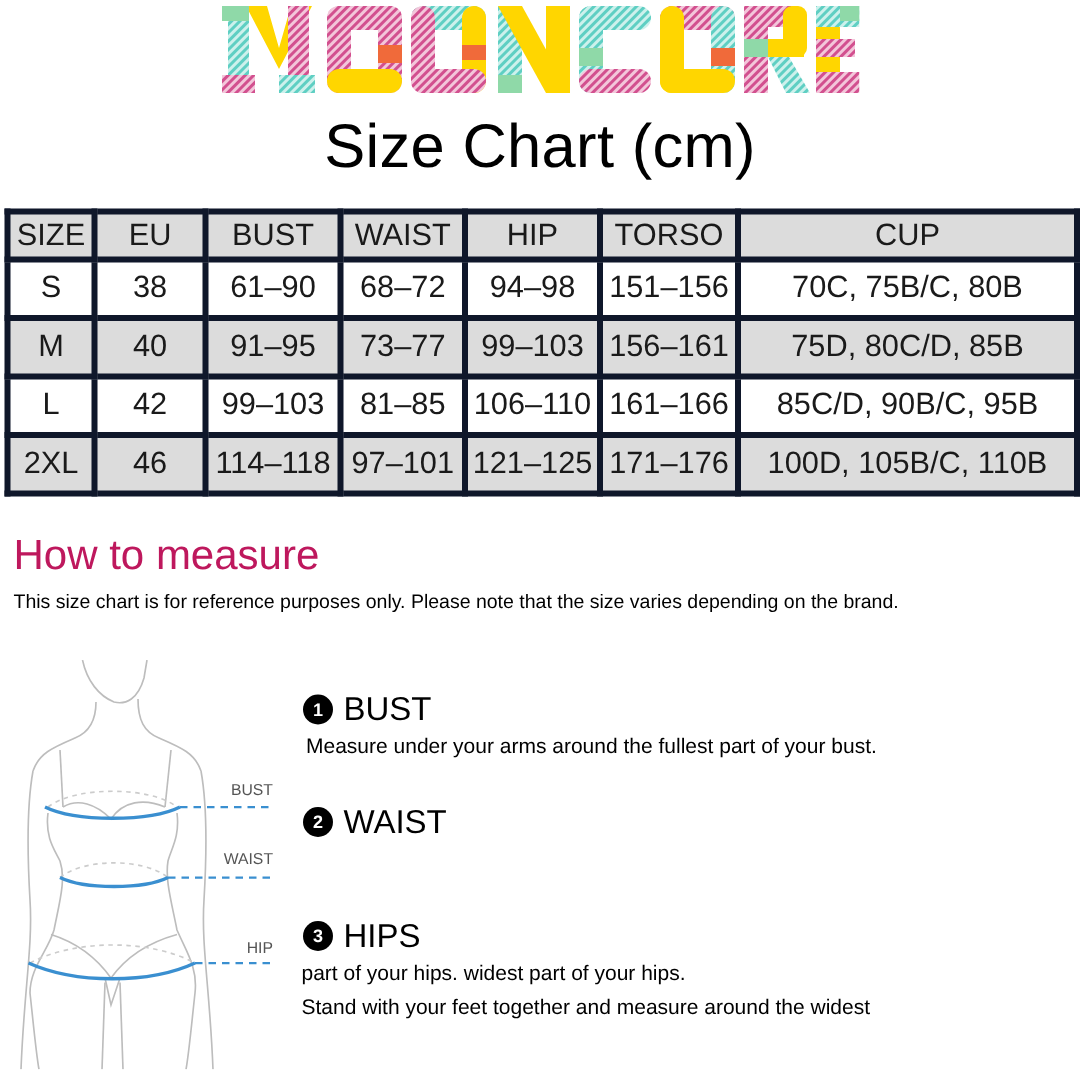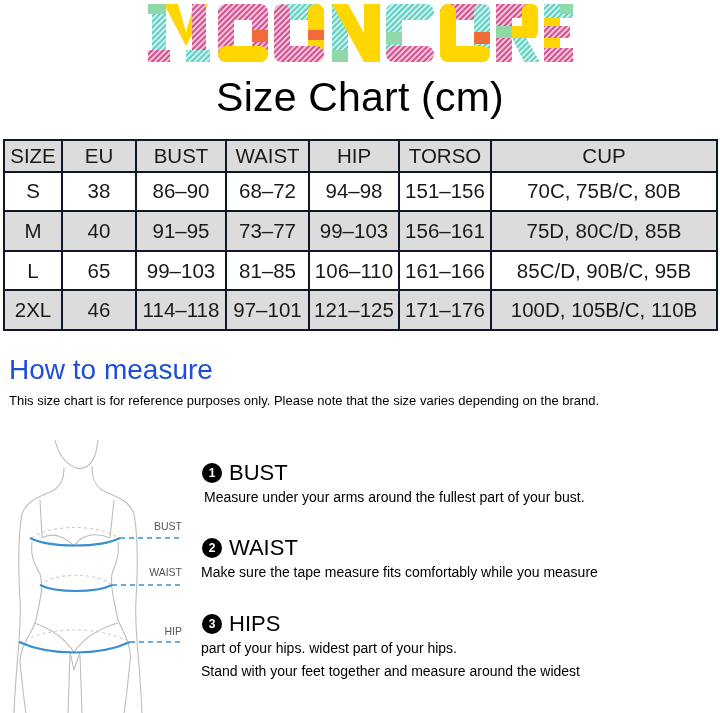--- a/index.html
+++ b/index.html
@@ -13,29 +13,29 @@
     position: absolute; left: 0; top: 74px; width: 720px; text-align: center;
     font-family: "Liberation Sans", sans-serif; font-size: 41px; color: #000; letter-spacing: 0.2px;
   }
 
   table.size-table {
     position: absolute; left: 3px; top: 139px; width: 713px; height: 192px;
     border-collapse: collapse; border: 2px solid #222; table-layout: fixed;
     font-family: "Liberation Sans", sans-serif; font-size: 20.5px; color: #1a1a1a;
   }
   table.size-table th, table.size-table td {
-    border: 2px solid #0f172a; text-align: center; vertical-align: middle;
+    border: 4px solid #0f172a; text-align: center; vertical-align: middle;
     font-weight: normal; height: 31.5px; white-space: nowrap; padding: 0;
   }
   table.size-table thead tr { background: #dcdcdc; }
   table.size-table tbody tr:nth-child(even) { background: #dcdcdc; }
   table.size-table tbody tr:nth-child(odd) { background: #ffffff; }
 
   .howto-title {
-    position: absolute; left: 9px; top: 354px; font-size: 28px; color: #1d4ed8;
+    position: absolute; left: 9px; top: 354px; font-size: 28px; color: #be185d;
     font-family: "Liberation Sans", sans-serif;
   }
   .note {
     position: absolute; left: 9px; top: 390px; width: 705px; font-size: 13px; line-height: 22px; color: #000;
   }
 
   .figure { position: absolute; left: 0; top: 440px; width: 200px; height: 273px; }
   .figure svg { width: 100%; height: 100%; display: block; }
 
   .measure { position: absolute; left: 200px; width: 520px; color: #000; }
@@ -139,38 +139,38 @@
       <th>WAIST</th>
       <th>HIP</th>
       <th>TORSO</th>
       <th>CUP</th>
     </tr>
   </thead>
   <tbody>
     <tr>
       <td>S</td>
       <td>38</td>
-      <td>86–90</td>
+      <td>61–90</td>
       <td>68–72</td>
       <td>94–98</td>
       <td>151–156</td>
       <td>70C, 75B/C, 80B</td>
     </tr>
     <tr>
       <td>M</td>
       <td>40</td>
       <td>91–95</td>
       <td>73–77</td>
       <td>99–103</td>
       <td>156–161</td>
       <td>75D, 80C/D, 85B</td>
     </tr>
     <tr>
       <td>L</td>
-      <td>65</td>
+      <td>42</td>
       <td>99–103</td>
       <td>81–85</td>
       <td>106–110</td>
       <td>161–166</td>
       <td>85C/D, 90B/C, 95B</td>
     </tr>
     <tr>
       <td>2XL</td>
       <td>46</td>
       <td>114–118</td>
@@ -243,21 +243,20 @@
     <div>Measure under your arms around the fullest part of your bust.</div>
   </div>
 </div>
 
 <div class="measure m2">
   <div class="head">
     <span class="num">2</span>
     <span>WAIST</span>
   </div>
   <div class="desc">
-    <div>Make sure the tape measure fits comfortably while you measure</div>
   </div>
 </div>
 
 <div class="measure m3">
   <div class="head">
     <span class="num">3</span>
     <span>HIPS</span>
   </div>
   <div class="desc">
     <div>part of your hips. widest part of your hips.</div>

